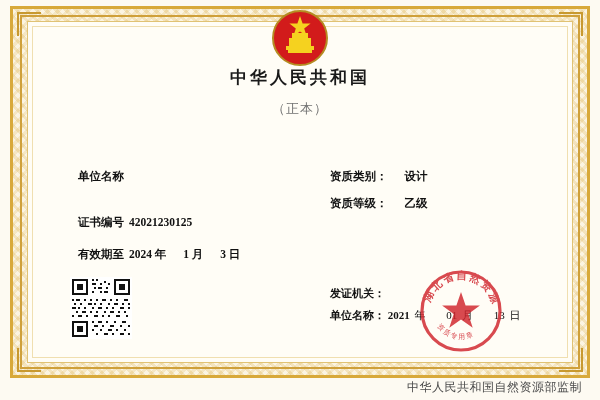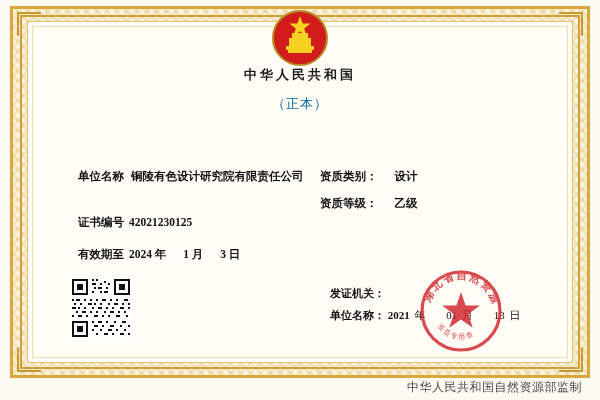--- a/index.html
+++ b/index.html
@@ -80,38 +80,38 @@
 
   
   .title-block {
     position: absolute;
     top: 66px;
     left: 0;
     width: 100%;
     text-align: center;
   }
   .title-country {
-    font-size: 13px;
+    font-size: 17px;
     font-weight: bold;
     color: #1a1a1a;
     letter-spacing: 3px;
     font-family: "Liberation Serif", serif;
   }
   .title-main {
     margin-top: 9px;
     font-size: 21px;
     font-weight: bold;
     color: #111;
     letter-spacing: 2px;
     font-family: "Liberation Serif", serif;
   }
   .title-sub {
     margin-top: 11px;
     font-size: 13px;
-    color: #0369a1;
+    color: #737373;
     letter-spacing: 1px;
   }
 
   
   .body-fields {
     position: absolute;
     left: 78px;
     top: 163px;
     width: 450px;
     font-size: 11.5px;
@@ -130,21 +130,21 @@
   .row-name .val { position: absolute; left: 53px; top: 0; }
 
   .right-col {
     position: absolute;
     left: 320px;
     top: 163px;
     font-size: 11.5px;
     color: #111;
   }
   .right-col .row { height: 27px; line-height: 27px; }
-  .right-col .lbl { font-weight: bold; }
+  .right-col .lbl { font-weight: bold; margin-left: 10px; }
   .right-col .val { font-weight: bold; margin-left: 14px; margin-top: 48px; }
 
   .row-no { margin-top: 20px; }
   .row-no .lbl { }
   .row-no .val { margin-left: 2px; margin-top: 14px; }
 
   .row-valid { margin-top: 6px; }
   .row-valid span { font-weight: bold; }
   .row-valid .g1 { margin-left: 2px; }
   .row-valid .g2 { margin-left: 14px; }
@@ -223,21 +223,20 @@
   </div>
 
   <div class="title-block">
     <div class="title-country">中华人民共和国</div>
     <div class="title-sub">（正本）</div>
   </div>
 
   <div class="body-fields">
     <div class="row row-name">
       <span class="lbl">单位名称</span>
-      <span class="val">铜陵有色设计研究院有限责任公司</span>
     </div>
     <div class="row row-no">
       <span class="lbl">证书编号</span>
       <span class="val">42021230125</span>
     </div>
     <div class="row row-valid">
       <span class="lbl">有效期至</span>
       <span class="g1">2024</span>
       <span>年</span>
       <span class="g2">1</span>

